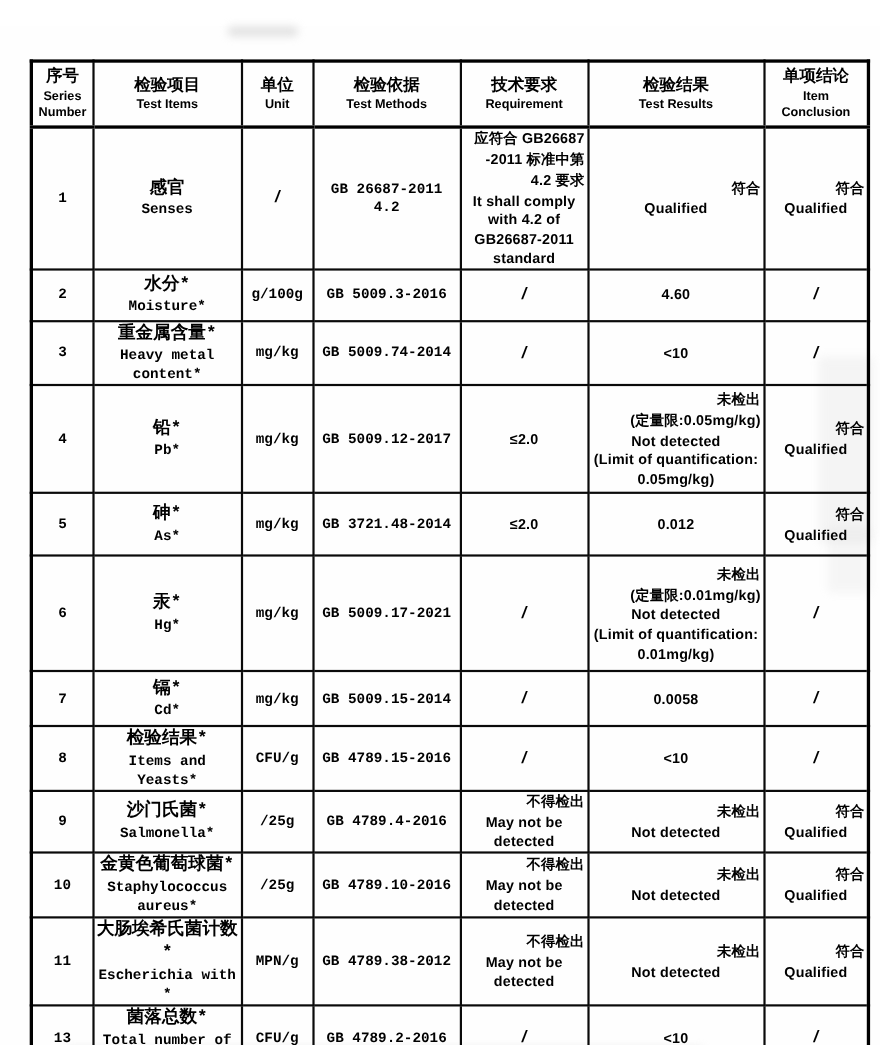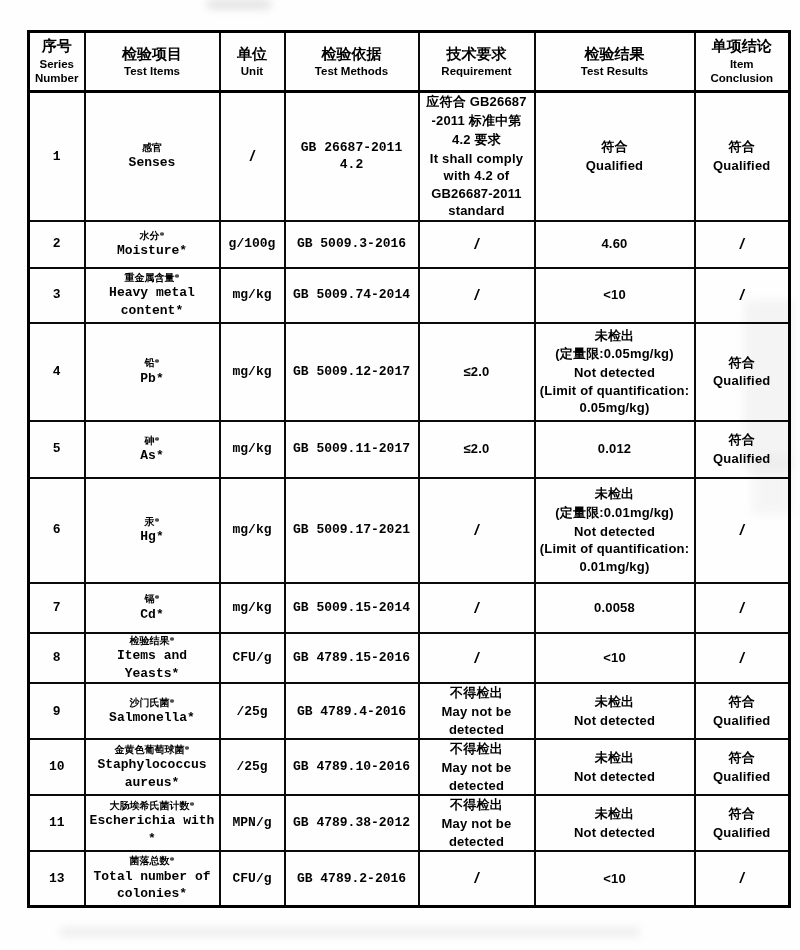--- a/index.html
+++ b/index.html
@@ -1,21 +1,21 @@
 <!DOCTYPE html>
 <html><head>
 <meta charset="utf-8">
 <style>
   html,body{margin:0;padding:0;}
   body{
     width:800px;height:950px;position:relative;
     background:#ffffff;overflow:hidden;
     font-family:"Liberation Sans",sans-serif;color:#000;
   }
-  .page{position:absolute;inset:0;background:#fefefe;}
+  .page{position:absolute;inset:0;background:#fefefe;margin-top:24px;}
   
   .smudge{position:absolute;background:#c9c9c9;filter:blur(4px);border-radius:4px;}
   .smudge.s1{left:207px;top:0;width:64px;height:9px;opacity:.55;}
   .smudge.s2{left:60px;top:928px;width:580px;height:8px;opacity:.35;}
   .smudge.s3{left:744px;top:300px;width:50px;height:170px;opacity:.18;}
   .smudge.s4{left:752px;top:455px;width:40px;height:60px;opacity:.15;}
 
   table.report{
     position:absolute;left:27px;top:30px;width:761px;
     border-collapse:collapse;table-layout:fixed;
@@ -23,23 +23,23 @@
   }
   th,td{
     border:2px solid #0a0a0a;
     padding:0 2px;margin:0;
     text-align:center;vertical-align:middle;
     overflow:hidden;
   }
   thead th{border-bottom:3px solid #000;}
   .line{display:block;}
   
-  .zh{font-family:Liberation Serif, serif;font-weight:bold;font-size:10px;line-height:1.35;}
-  
-  .zhb{font-family:"Liberation Sans",sans-serif;font-weight:bold;font-size:13px;line-height:1.45;}
+  .zh{font-family:Liberation Mono, monospace;font-weight:bold;font-size:16px;line-height:1.35;}
+  
+  .zhb{font-family:"Liberation Sans",sans-serif;font-weight:bold;font-size:13px;line-height:1.45;text-align:right;}
   
   .en{font-family:"Liberation Sans",sans-serif;font-weight:bold;font-size:13px;line-height:1.35;}
   
   .mono{font-family:"Liberation Mono",monospace;font-weight:bold;font-size:13px;line-height:1.35;}
   
   .slash{font-family:"Liberation Sans",sans-serif;font-weight:bold;font-style:italic;font-size:15px;line-height:1.2;}
   
   th .hzh{display:block;font-family:"Liberation Serif",serif;font-weight:bold;font-size:15px;line-height:1.3;}
   th .hen{display:block;font-family:"Liberation Sans",sans-serif;font-weight:bold;font-size:11.5px;line-height:1.25;white-space:pre-line;}
   tbody .en,tbody .zhb{letter-spacing:.2px;}
@@ -213,21 +213,21 @@
             <span class="line mono">5</span>
           </td>
           <td>
             <span class="line zh">砷*</span>
             <span class="line mono">As*</span>
           </td>
           <td>
             <span class="line mono">mg/kg</span>
           </td>
           <td>
-            <span class="line mono">GB 5009.11-2017</span>
+            <span class="line mono">GB 3721.48-2014</span>
           </td>
           <td>
             <span class="line en">≤2.0</span>
           </td>
           <td>
             <span class="line en">0.012</span>
           </td>
           <td>
             <span class="line zhb">符合</span>
             <span class="line en">Qualified</span>

